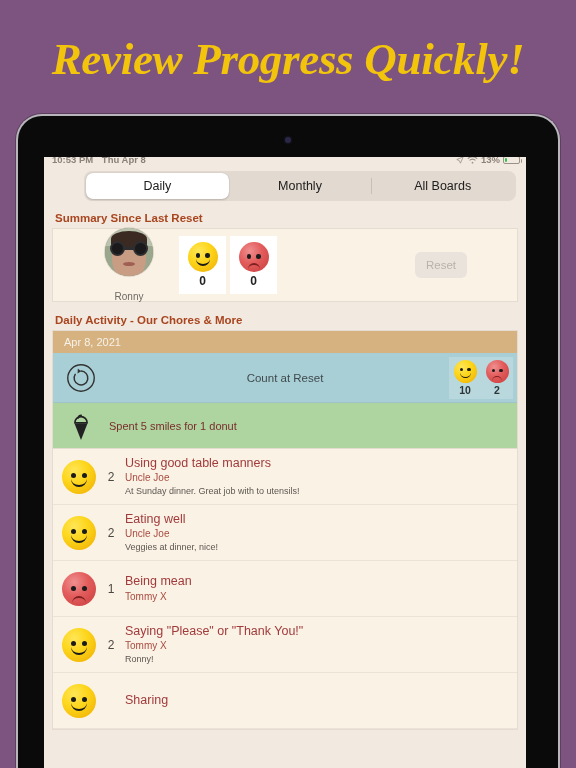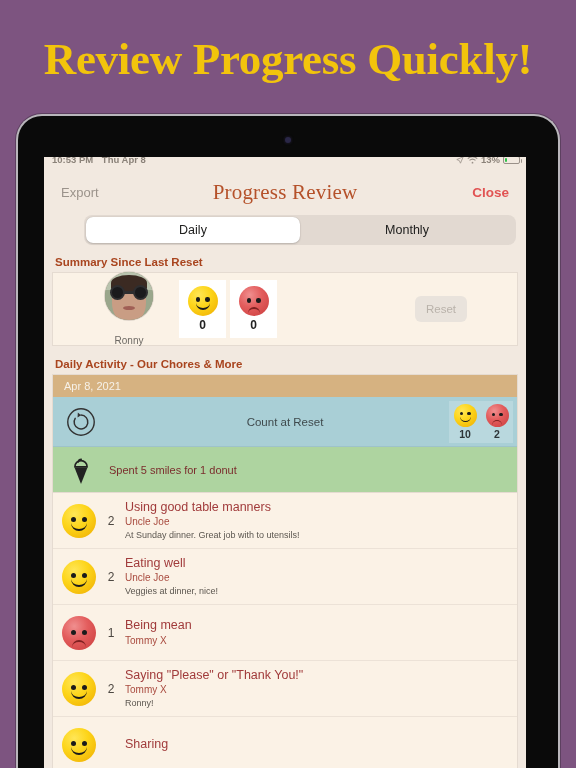--- a/index.html
+++ b/index.html
@@ -7,21 +7,21 @@
     width: 576px; height: 768px;
     overflow: hidden;
     font-family: "Liberation Sans", sans-serif;
   }
   body { background: #7d5480; position: relative; }
 
   
   .promo {
     position: absolute;
     top: 0; left: 0; width: 576px; height: 118px;
-    display: flex; align-items: center; justify-content: center;
+    display: flex; align-items: center; justify-content: center; font-style: italic;
   }
   .promo-text {
     font-family: "Liberation Serif", serif;
     font-size: 45px;
     font-weight: 700;
     color: #f2c40c;
     letter-spacing: -0.3px;
     white-space: nowrap;
   }
 
@@ -334,33 +334,31 @@
             <circle cx="7" cy="8.4" r="1.1" fill="#9a9189"></circle>
           </svg>
         </span>
         <span>13%</span>
         <span class="batt">
             <i></i>
           </span>
       </div>
     </div>
 
-    <div class="navbar">
-      <div class="nav-export">Export</div>
-      <div class="nav-title">Progress Review</div>
-      <div class="nav-close">Close</div>
-    </div>
 
     <div class="segwrap">
       <div class="segmented">
         <div class="seg active">
           <span>Daily</span>
         </div>
         <div class="seg">
           <span>Monthly</span>
+        </div>
+        <div class="seg divider">
+          <span>All Boards</span>
         </div>
       </div>
     </div>
 
     <div class="section-title">Summary Since Last Reset</div>
     <div class="summary-wrap">
       <div class="summary-card">
 
         <div class="person">
           <div class="avatar">

